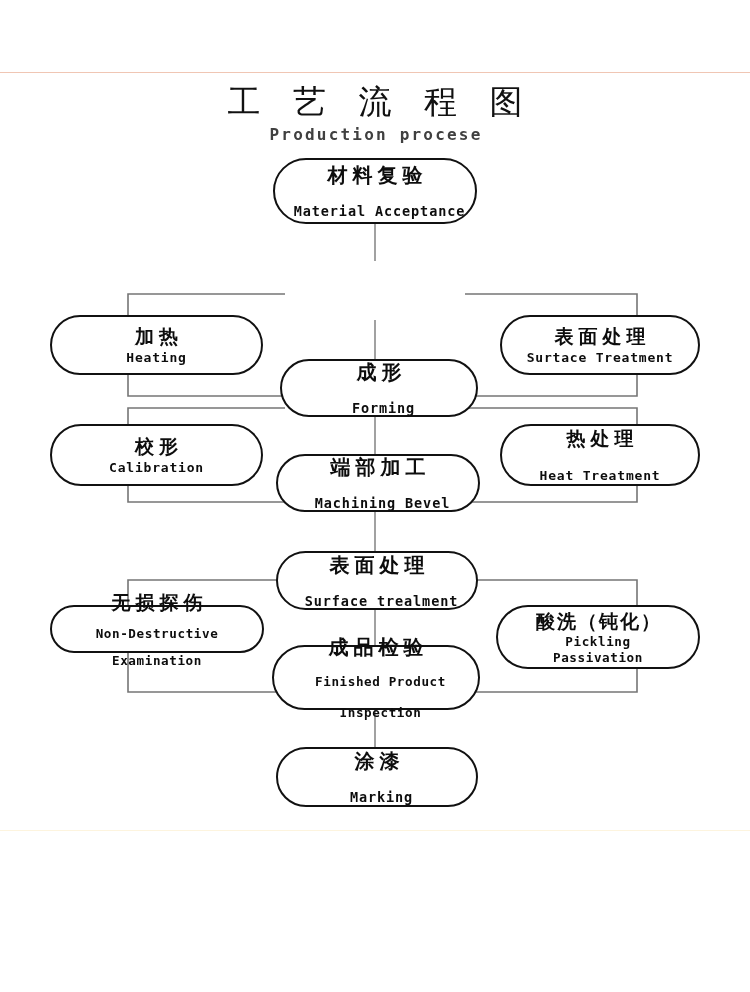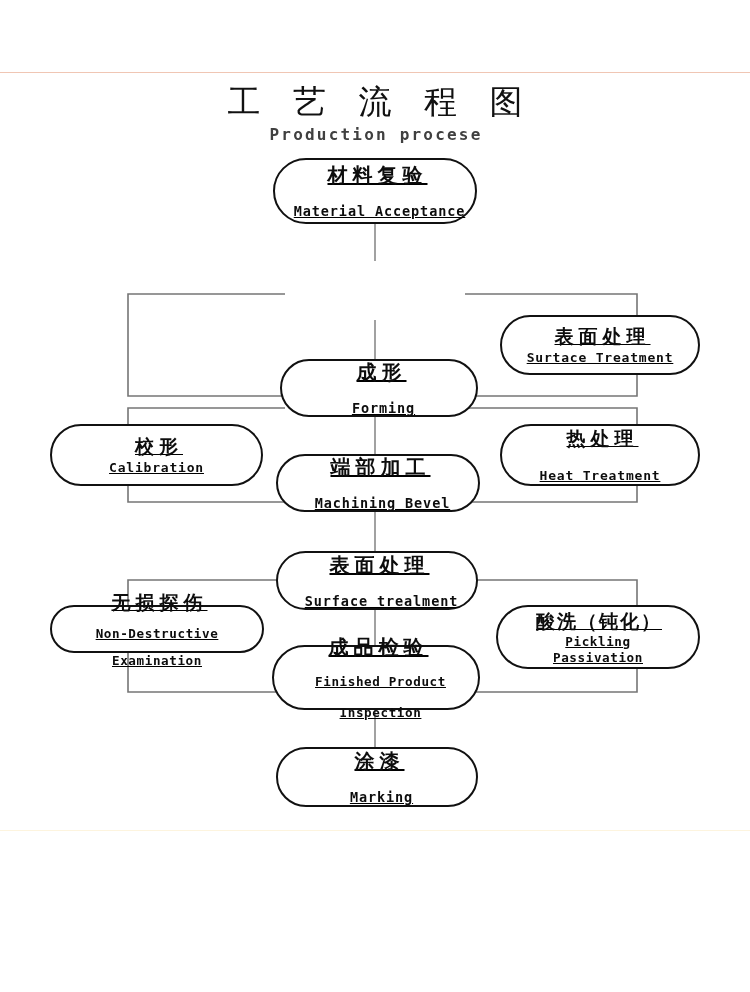--- a/index.html
+++ b/index.html
@@ -73,21 +73,20 @@
     position: absolute;
     box-sizing: border-box;
     background: #ffffff;
     border: 2.6px solid #111111;
     display: flex;
     flex-direction: column;
     align-items: center;
     justify-content: center;
     text-align: center;
     z-index: 3;
-    text-decoration: underline;
   }
   .node .cn {
     font-family: "DejaVu Serif", "Liberation Serif", serif;
     font-weight: 700;
     color: #0d0d0d;
     white-space: nowrap;
   }
   .node .en {
     font-family: "DejaVu Sans Mono", "Liberation Mono", monospace;
     font-weight: 700;
@@ -177,20 +176,24 @@
     <div class="cn">成品检验</div>
     <div class="en">Finished Product</div>
     <div class="en">Inspection</div>
   </div>
 
   <div class="node spine" style="left:276px; top:747px; width:202px; height:60px; border-radius:30px;">
     <div class="cn">涂漆</div>
     <div class="en">Marking</div>
   </div>
 
+  <div class="node side" style="left:50px; top:315px; width:213px; height:60px; border-radius:30px;">
+    <div class="cn">加热</div>
+    <div class="en">Heating</div>
+  </div>
 
   <div class="node side" style="left:50px; top:424px; width:213px; height:62px; border-radius:31px;">
     <div class="cn">校形</div>
     <div class="en">Calibration</div>
   </div>
 
   <div class="node side tall" style="left:50px; top:605px; width:214px; height:48px; border-radius:32px;gap:11px;">
     <div class="cn">无损探伤</div>
     <div class="en">Non-Destructive</div>
     <div class="en">Examination</div>

